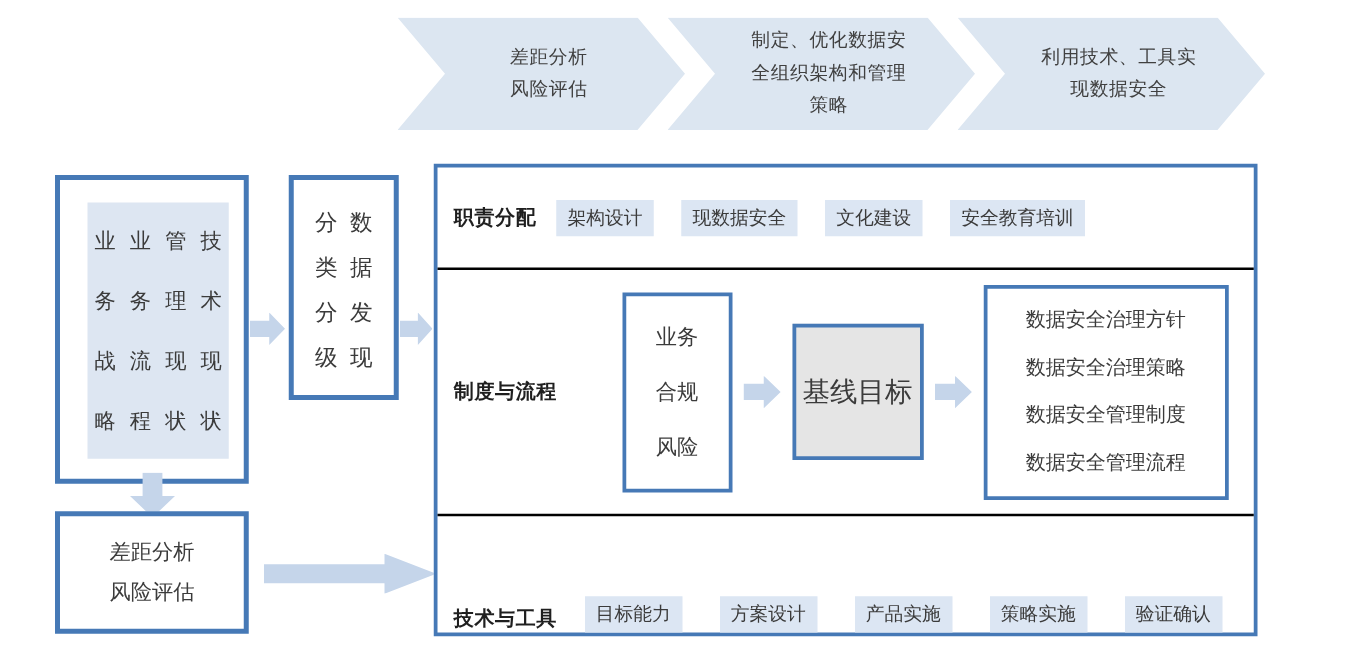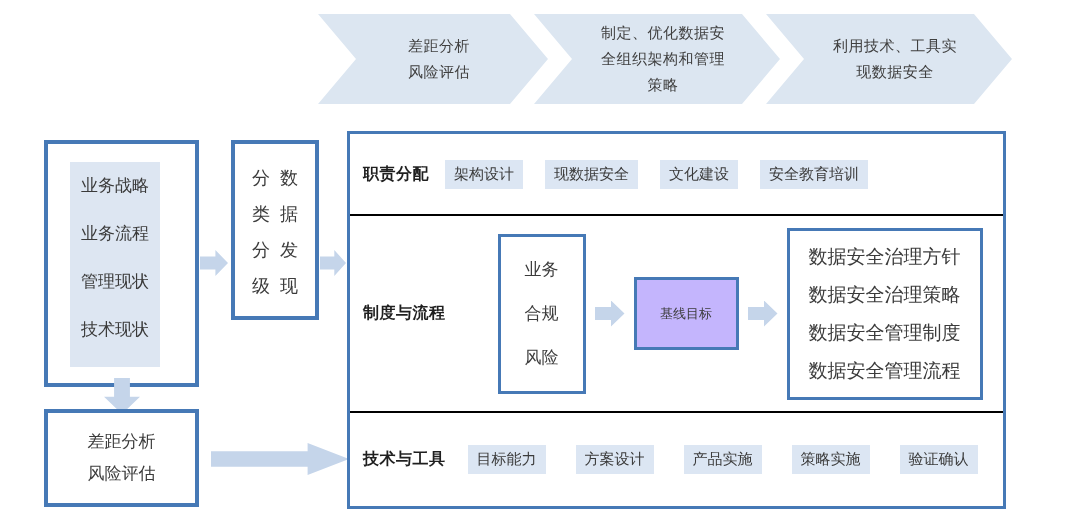--- a/index.html
+++ b/index.html
@@ -59,27 +59,27 @@
     width: 155px;
     height: 247px;
     border: 4px solid #4679b6;
     box-sizing: border-box;
     background: #ffffff;
   }
   #current-state-fill {
     position: absolute;
     left: 22px;
     top: 18px;
-    width: 90px;
+    width: 113px;
     height: 205px;
     background: #dde6f2;
     box-sizing: border-box;
     display: flex;
-    flex-direction: column;
-    justify-content: flex-start;
+    flex-direction: row;
+    justify-content: center;
     align-items: center;
   }
   #current-state-fill .cs-item {
     font-size: 17px;
     line-height: 48px;
     color: #3b3b3b;
     text-align: center;
     width: 100%;
   }
 
@@ -193,21 +193,21 @@
     background: #ffffff;
   }
   .panel-row {
     position: relative;
     box-sizing: border-box;
     display: flex;
     align-items: center;
   }
   #row-org   { height: 82px;  border-bottom: 2px solid #000000; }
   #row-proc  { height: 197px; border-bottom: 2px solid #000000; }
-  #row-tech  { height: 93px; }
+  #row-tech  { height: 93px; align-items: flex-end; }
 
   .row-title {
     font-size: 16px;
     font-weight: bold;
     color: #1f1f1f;
     white-space: nowrap;
     flex: 0 0 auto;
     letter-spacing: 0.5px;
   }
   #row-org  .row-title { margin-left: 13px; }
@@ -252,43 +252,43 @@
     height: 26px;
     background: #c5d5ea;
     flex: 0 0 auto;
     -webkit-clip-path: polygon(0 25%, 55% 25%, 55% 0, 100% 50%, 55% 100%, 55% 75%, 0 75%);
     clip-path: polygon(0 25%, 55% 25%, 55% 0, 100% 50%, 55% 100%, 55% 75%, 0 75%);
   }
   #arrow-risk-baseline  { margin: 0 9px; }
   #arrow-baseline-policy { margin: 0 9px; }
   #baseline-box {
     width: 105px;
-    height: 73px;
+    height: 109px;
     border: 3px solid #4679b6;
     box-sizing: border-box;
-    background: #c4b5fd;
-    display: flex;
-    justify-content: center;
-    align-items: center;
-    font-size: 13px;
+    background: #e5e5e5;
+    display: flex;
+    justify-content: center;
+    align-items: center;
+    font-size: 22px;
     color: #3b3b3b;
   }
   #policy-box {
     width: 196px;
     height: 172px;
     border: 3px solid #4679b6;
     box-sizing: border-box;
     background: #ffffff;
     display: flex;
     flex-direction: column;
     justify-content: center;
     align-items: center;
   }
   #policy-box .policy-item {
-    font-size: 19px;
+    font-size: 16px;
     line-height: 38px;
     color: #3b3b3b;
     white-space: nowrap;
   }
 </style>
 </head>
 <body>
 
 <div id="chevron-banner">
   <div class="chevron" id="chevron-1">

